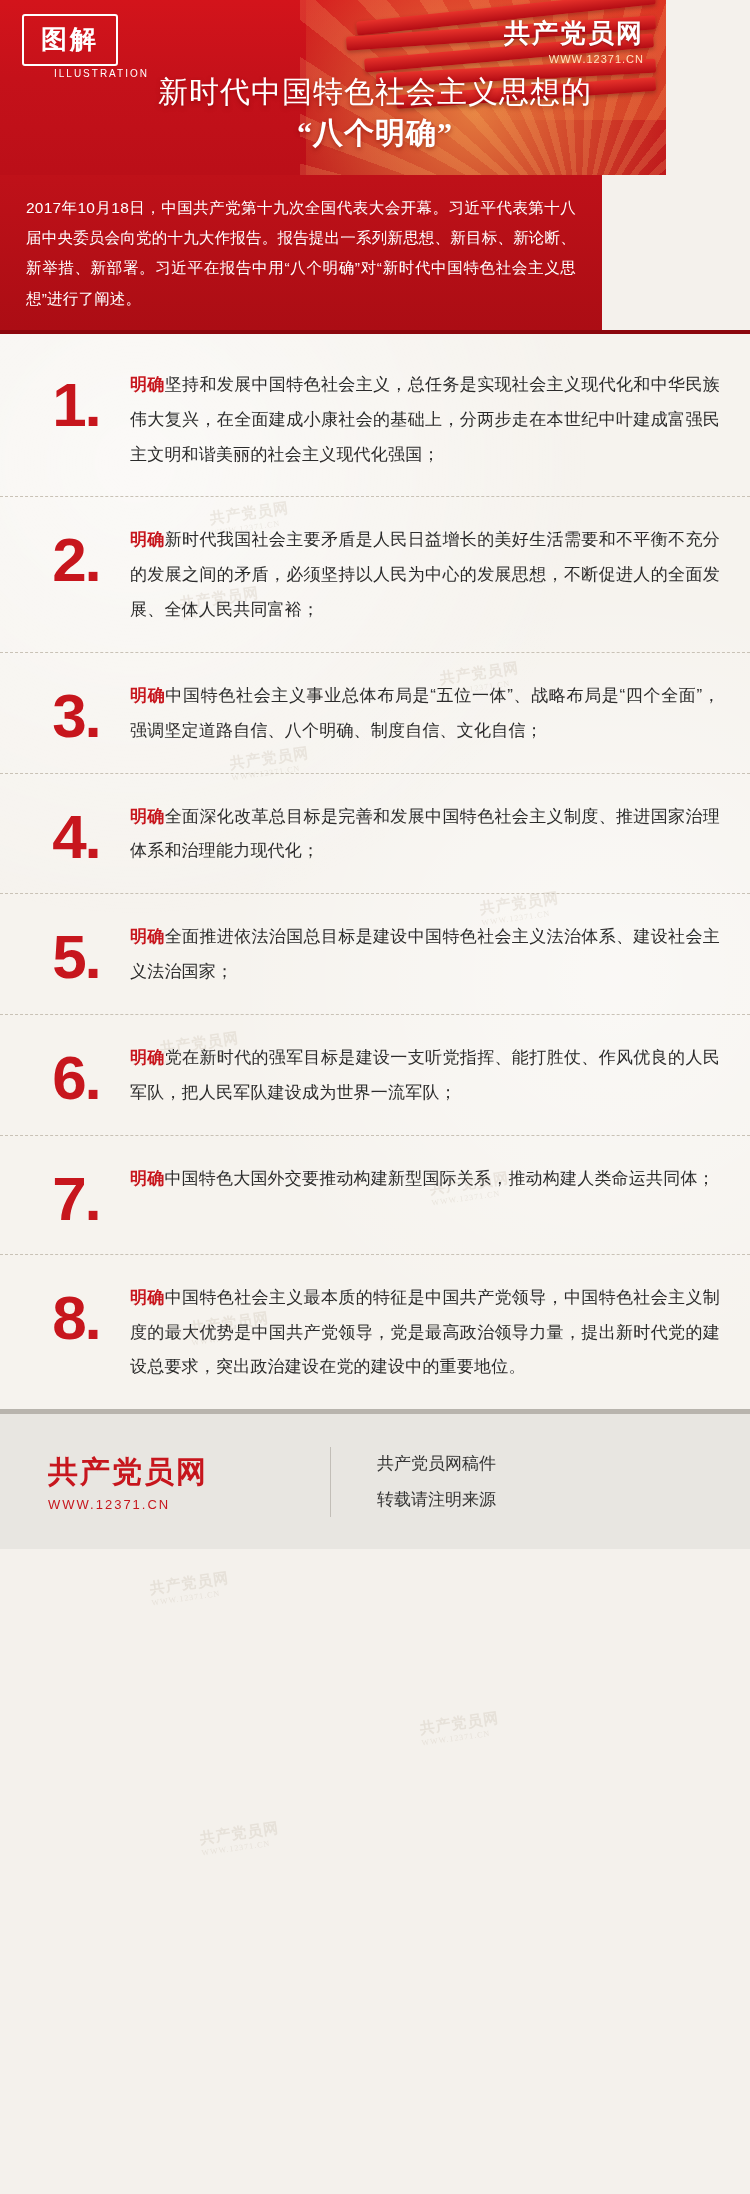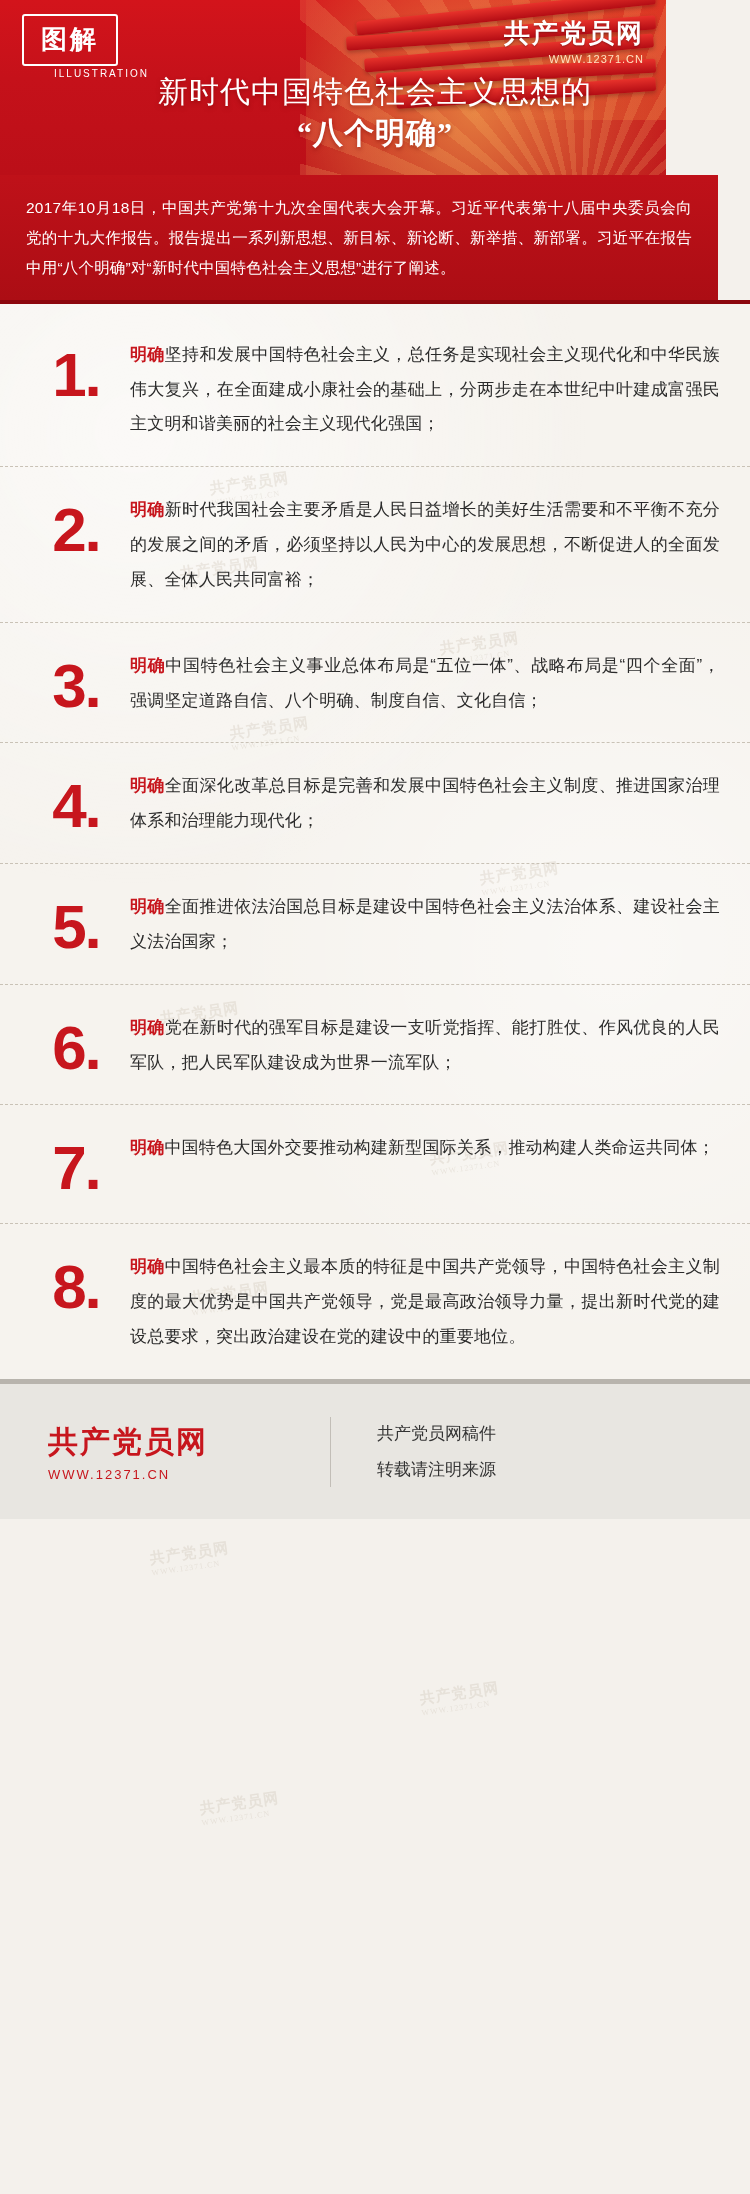--- a/index.html
+++ b/index.html
@@ -135,21 +135,21 @@
     font-weight: bold;
     letter-spacing: 1px;
     font-family: "Liberation Serif", serif;
     text-shadow: 0 2px 4px rgba(120,0,0,0.5);
     line-height: 1.35;
   }
 
   
   .lead {
     position: relative;
-    width: 718px;
+    width: 602px;
     box-sizing: border-box;
     padding: 18px 26px 20px 26px;
     background: linear-gradient(180deg, #bf1119 0%, #ab0d14 100%);
     color: #ffffff;
     font-size: 15.5px;
     line-height: 1.95;
     text-align: justify;
     letter-spacing: 0.2px;
   }
   .lead::after {

